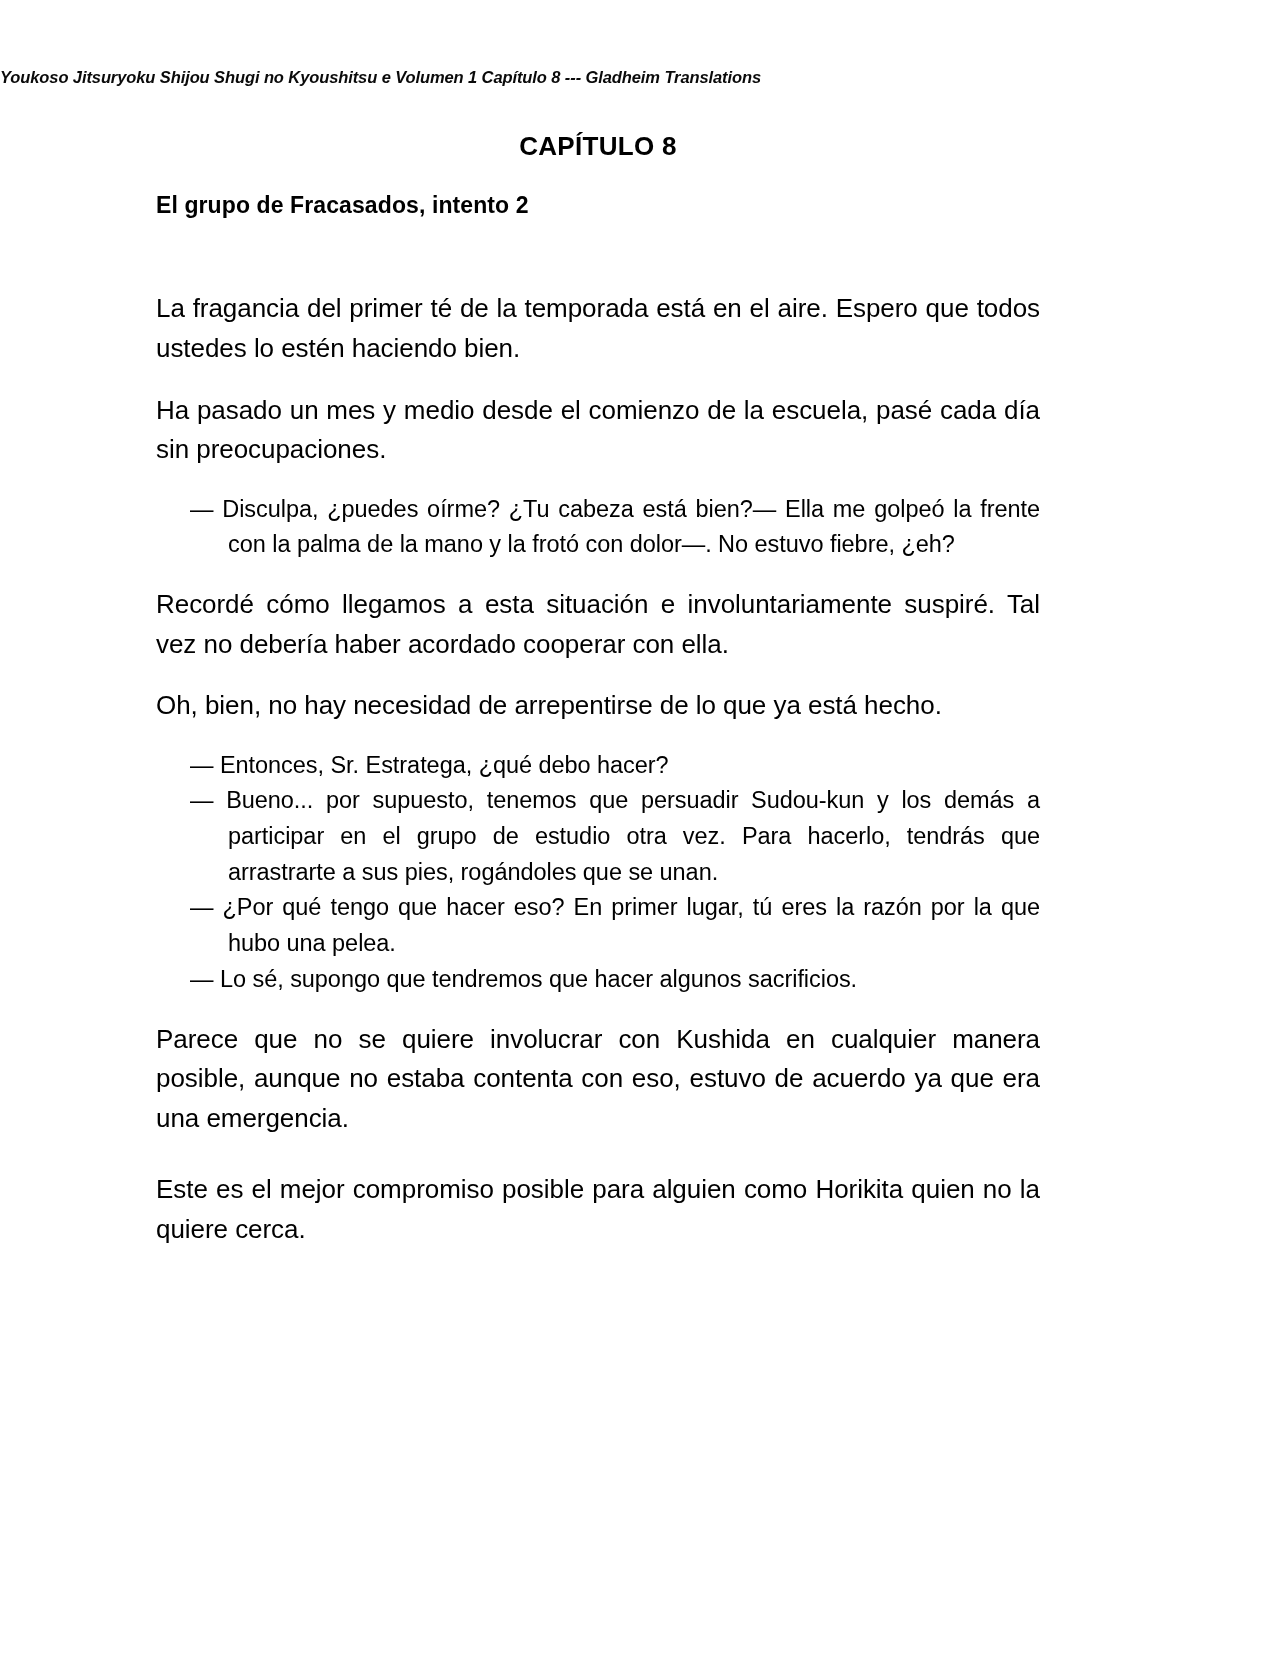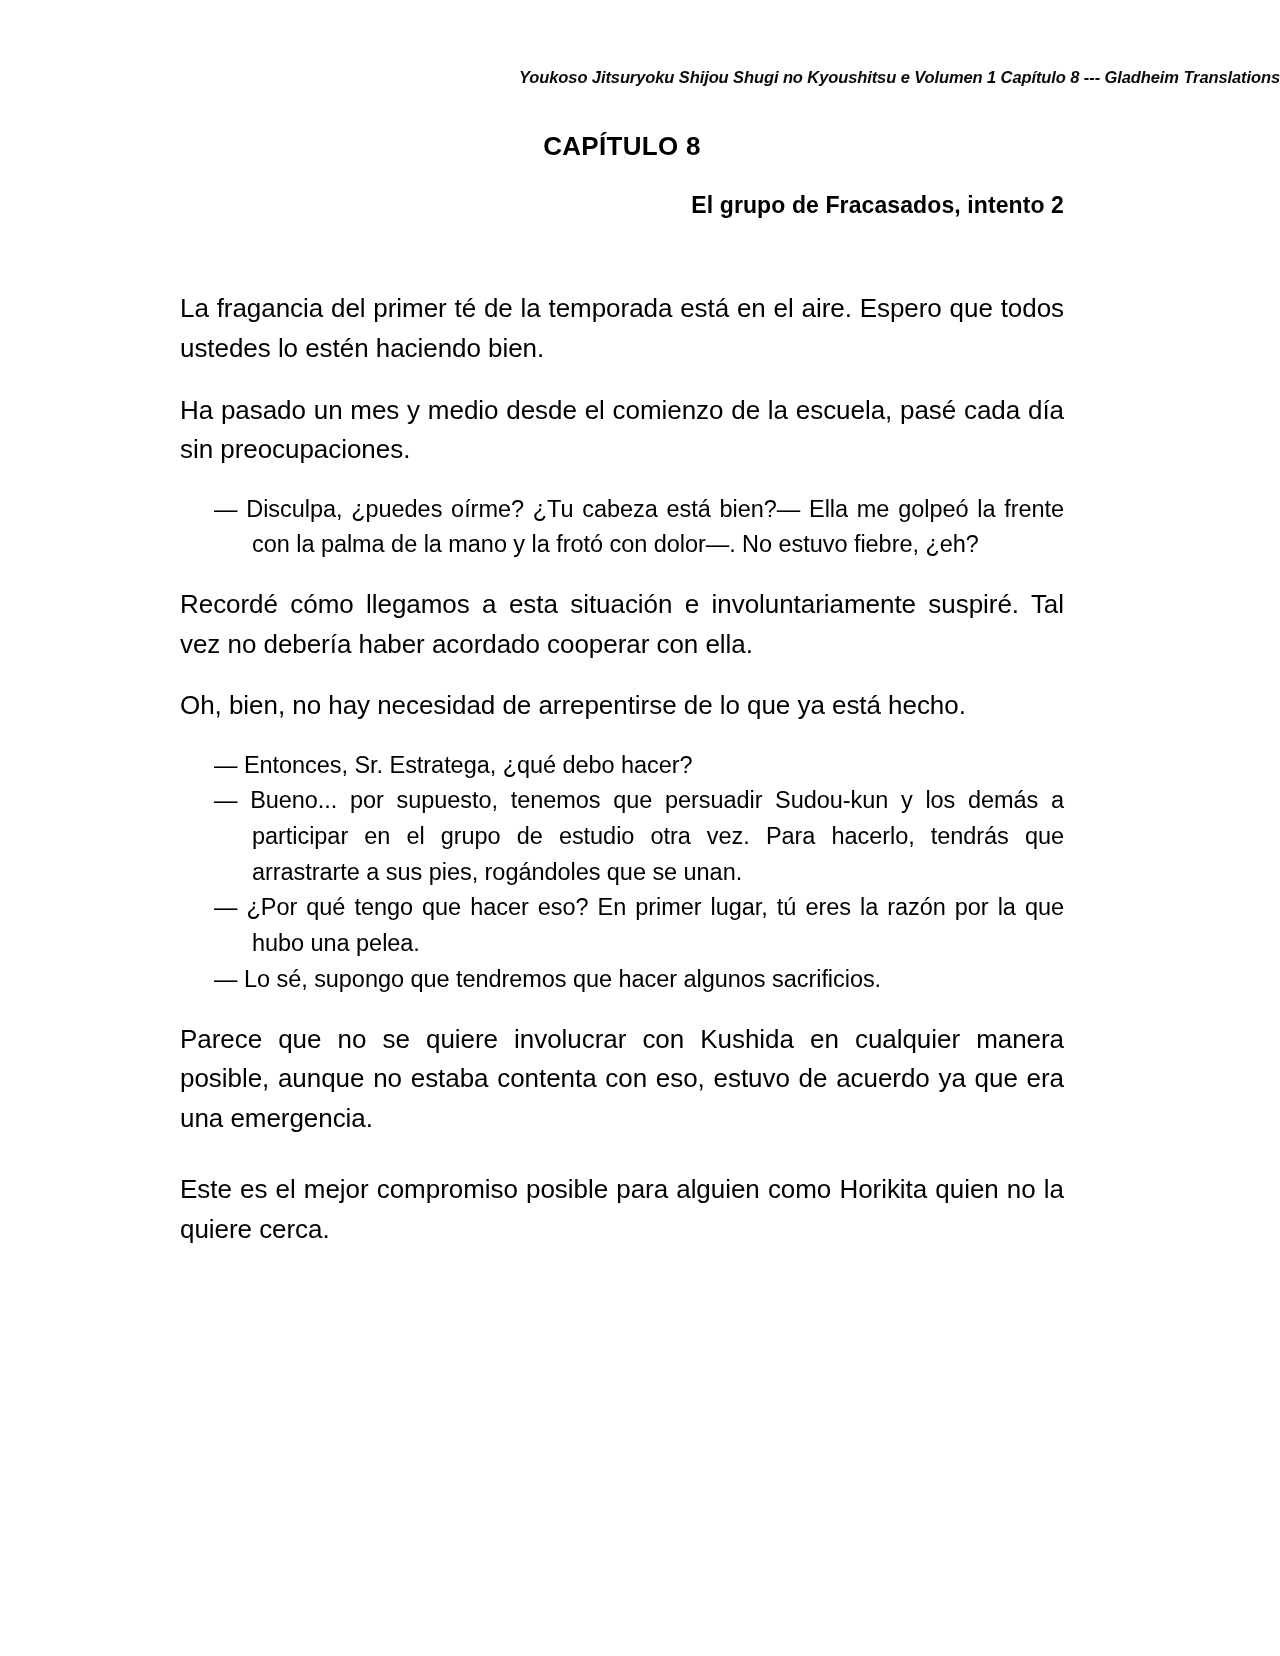--- a/index.html
+++ b/index.html
@@ -19,43 +19,43 @@
     width: 1280px;
     height: 1656px;
     background: #ffffff;
     box-sizing: border-box;
   }
   .running-header {
     position: absolute;
     top: 68px;
     left: 0;
     width: 1280px;
-    text-align: right;
+    text-align: left;
     font-size: 16.5px;
     font-style: italic;
     font-weight: bold;
     letter-spacing: -0.1px;
     color: #0a0a0a;
   }
   .content {
     position: absolute;
     top: 132px;
-    left: 180px;
+    left: 156px;
     width: 884px;
   }
   .chapter-number {
     text-align: center;
     font-size: 26px;
     font-weight: bold;
     letter-spacing: 0.3px;
     margin: 0 0 0 0;
     line-height: 1.15;
   }
   .chapter-title {
-    text-align: right;
+    text-align: left;
     font-size: 23px;
     font-weight: bold;
     letter-spacing: 0.1px;
     margin: 30px 0 0 0;
     line-height: 1.2;
   }
   .body-block {
     margin-top: 70px;
   }
   p.para {

